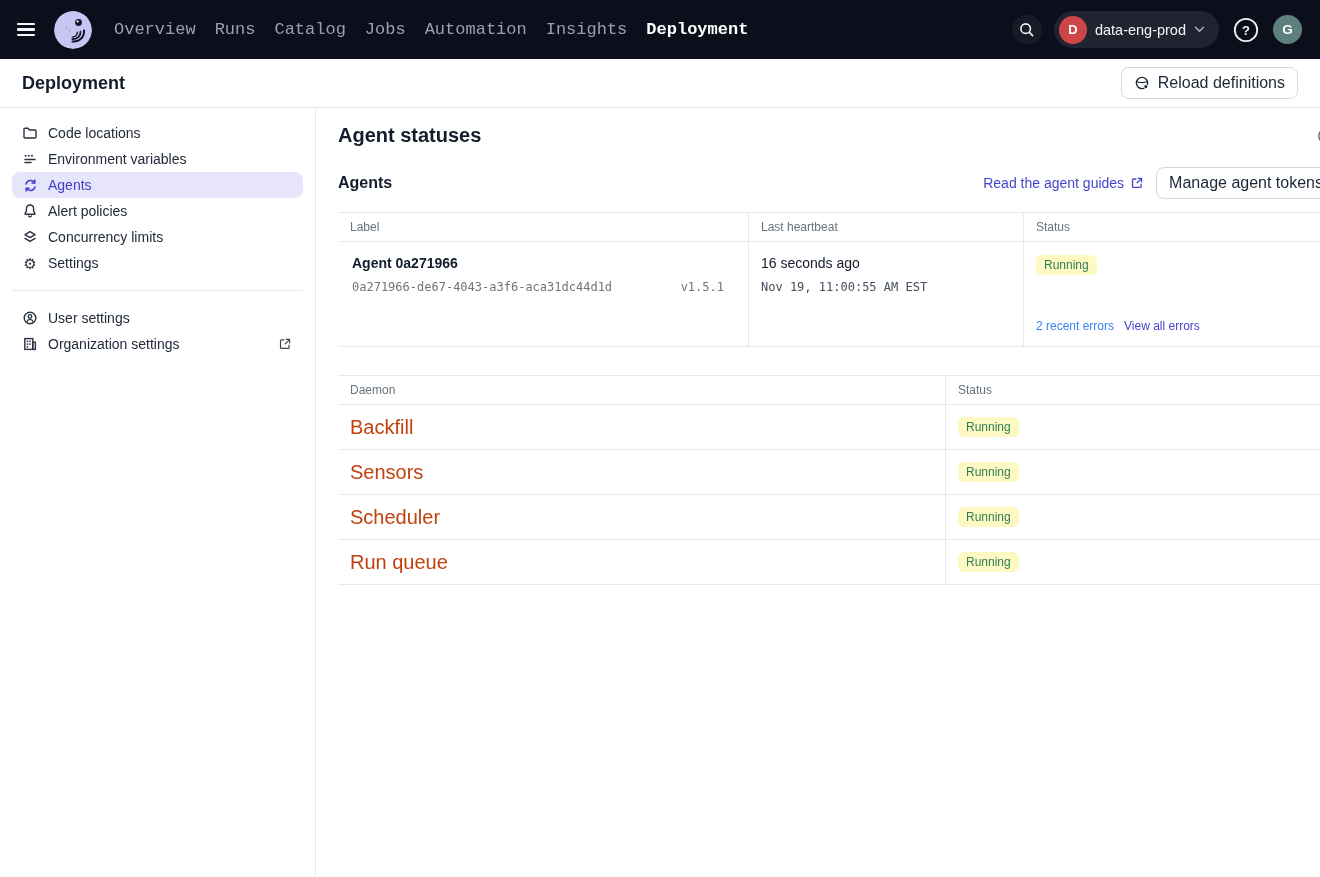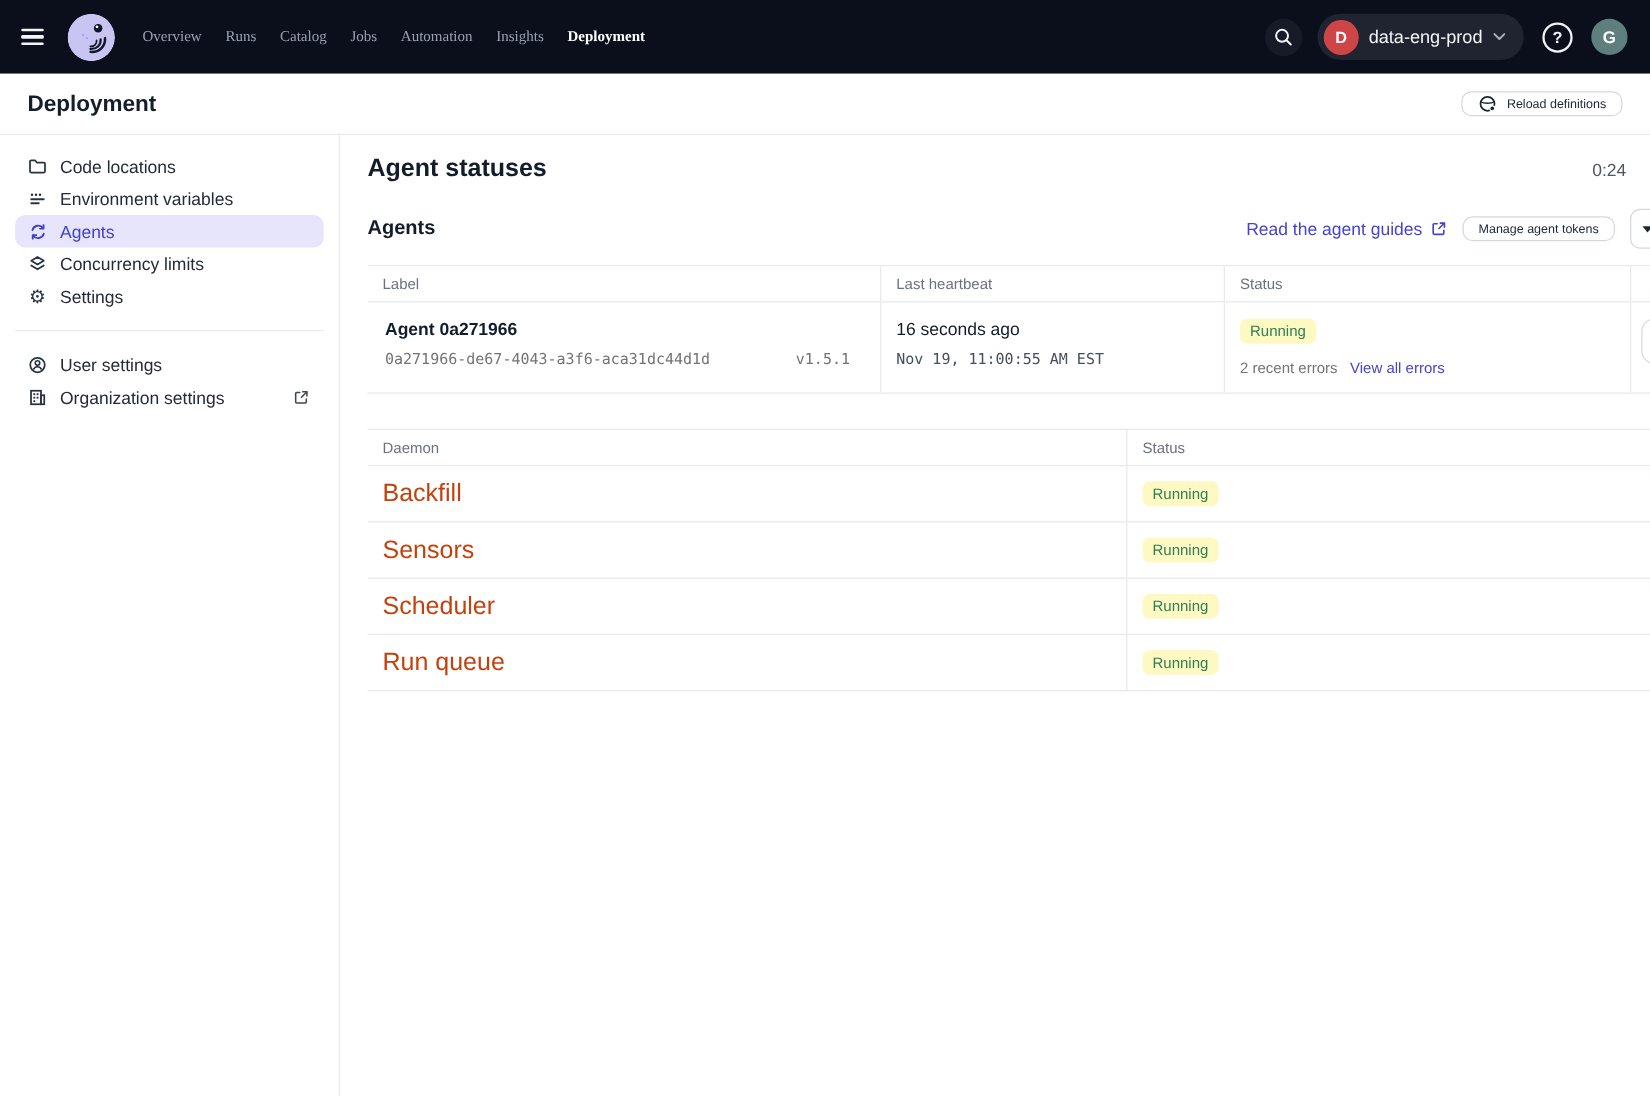--- a/index.html
+++ b/index.html
@@ -7,47 +7,47 @@
     font-family:"Liberation Sans", sans-serif; color:#17212E; }
   .mono { font-family:"DejaVu Sans Mono", monospace; }
 
   
   .topbar { height:59px; background:#0B0F1C; display:flex; align-items:center; padding:0 18px 0 14px; }
   .hamburger { width:30px; height:30px; background:none; border:none; display:flex; flex-direction:column;
     justify-content:center; gap:3.5px; cursor:pointer; }
   .hamburger span { display:block; width:18px; height:2.2px; background:#F5F6F8; border-radius:1px; margin-left:3px; }
   .logo-wrap { width:38px; height:38px; margin-left:10px; border-radius:50%; overflow:hidden; flex:none; }
   .nav-links { display:flex; align-items:center; gap:19px; margin-left:22px; }
-  .nav-link { background:none; border:none; font-family:Liberation Serif, serif; font-size:12px; font-weight:500;
+  .nav-link { background:none; border:none; font-family:Liberation Mono, monospace; font-size:17px; font-weight:500;
     color:#99A1B1; cursor:pointer; padding:4px 0; }
   .nav-link.active { color:#FFFFFF; font-weight:700; }
   .topbar-spacer { flex:1; }
   .iconbtn { background:rgba(255,255,255,0.05); border:none; width:30px; height:30px; border-radius:50%;
     display:flex; align-items:center; justify-content:center; cursor:pointer; color:#F2F4F7; }
   .switcher { display:flex; align-items:center; gap:8px; background:#1F2430; border:none; border-radius:19px;
     height:37px; padding:4px 14px 4px 5px; margin:0 12px 0 12px; cursor:pointer; }
   .switcher-initial { width:28px; height:28px; border-radius:50%; background:#CE4547; color:#fff;
     font-size:13px; font-weight:700; display:flex; align-items:center; justify-content:center; }
   .switcher-name { color:#F4F5F7; font-size:14.5px; }
   .help-btn { background:none; border:none; width:30px; height:30px; display:flex; align-items:center;
     justify-content:center; cursor:pointer; color:#F2F4F7; margin-right:12px; }
   .avatar { width:29px; height:29px; border-radius:50%; background:#5E7F7E; color:#fff; font-size:13.5px;
     font-weight:600; display:flex; align-items:center; justify-content:center; border:none; cursor:pointer; }
 
   
   .page-header { height:49px; display:flex; align-items:center; justify-content:space-between;
     padding:0 22px; border-bottom:1px solid #E8E9EE; background:#fff; }
   .page-title { font-size:18px; font-weight:600; color:#131D2C; }
   .btn { display:inline-flex; align-items:center; gap:8px; background:#fff; border:1px solid #D3D7DF;
-    border-radius:8px; height:20px; padding:0 12px; font-family:inherit; font-size:10px; color:#1B2736;
+    border-radius:8px; height:32px; padding:0 12px; font-family:inherit; font-size:16px; color:#1B2736;
     cursor:pointer; }
 
   
   .body { display:flex; height:769px; }
-  .sidebar { width:272px; flex:none; border-right:1px solid #E8E9EE; padding-top:12px; }
+  .sidebar { width:316px; flex:none; border-right:1px solid #E8E9EE; padding-top:12px; }
   .side-item { display:flex; align-items:center; gap:10px; height:26px; margin:0 12px; padding:0 10px;
     border-radius:8px; font-size:14px; color:#222B3A; cursor:pointer; }
   .side-item .sicon { width:16px; height:16px; flex:none; display:flex; align-items:center; justify-content:center; color:#2A3343; }
   .side-item.selected { background:#E7E5FC; color:#4240C8; font-weight:500; }
   .side-item.selected .sicon { color:#4240C8; }
   .side-item .grow { flex:1; }
   .side-divider { border:none; border-top:1px solid #E8E9EE; margin:14px 12px; }
   .gear-glyph { font-size:15px; line-height:1; color:#2A3343; }
 
   .main { flex:1; padding-left:22px; }
@@ -76,21 +76,21 @@
   .td { padding:13px 12px; }
   .vline { border-left:1px solid #E8E9EE; }
   .agent-name { font-size:14px; font-weight:700; color:#121C2B; }
   .agent-meta { display:flex; justify-content:space-between; align-items:baseline; margin-top:9px; }
   .meta-mono { font-size:12px; color:#737373; }
   .hb-rel { font-size:14px; color:#121C2B; }
   .hb-abs { font-size:12px; color:#454F5D; margin-top:9px; }
   .badge { display:inline-block; background:#fef9c3; color:#2E7E55; font-size:12px; border-radius:6px;
     padding:3px 8px; }
   .errors-line { display:flex; align-items:baseline; gap:10px; margin-top:12px; font-size:12px; }
-  .errors-count { color:#737373; }
+  .errors-count { color:#3b82f6;margin-top:32px; }
   .link-sm { color:#4543CE; font-size:12px; background:none; border:none; font-family:inherit; cursor:pointer; }
   .expander-cell { display:flex; align-items:flex-start; justify-content:center; padding-top:13px; }
   .expander { width:36px; height:36px; border:1px solid #D6DAE1; border-radius:10px; background:#fff;
     display:flex; align-items:center; justify-content:center; cursor:pointer; color:#1B2736; }
   .daemon-row { height:45px; align-items:center; }
   .daemon-name { font-size:20px; color:#c2410c; padding:0 12px; display:flex; align-items:center; }
   .daemon-status { padding:0 12px; display:flex; align-items:center; }
   .cloud-title { margin-top:30px; }
 </style>
 </head>
@@ -184,20 +184,29 @@
     <div class="side-item selected">
       <span class="sicon">
         <svg width="15" height="15" viewBox="0 0 16 16">
           <path d="M3.2 6.4a5.1 5.1 0 0 1 9.1-1.5" fill="none" stroke="currentColor" stroke-width="1.6" stroke-linecap="round"></path>
           <polyline points="12.6,2.2 12.6,5.2 9.6,5.2" fill="none" stroke="currentColor" stroke-width="1.6" stroke-linecap="round" stroke-linejoin="round"></polyline>
           <path d="M12.8 9.6a5.1 5.1 0 0 1-9.1 1.5" fill="none" stroke="currentColor" stroke-width="1.6" stroke-linecap="round"></path>
           <polyline points="3.4,13.8 3.4,10.8 6.4,10.8" fill="none" stroke="currentColor" stroke-width="1.6" stroke-linecap="round" stroke-linejoin="round"></polyline>
         </svg>
       </span>
       <span>Agents</span>
+    </div>
+    <div class="side-item">
+      <span class="sicon">
+        <svg width="16" height="16" viewBox="0 0 16 16">
+          <path d="M8 2c-2.2 0-3.6 1.6-3.6 3.8v2.4L3.1 10.4v.8h9.8v-.8L11.6 8.2V5.8C11.6 3.6 10.2 2 8 2z" fill="none" stroke="currentColor" stroke-width="1.4" stroke-linejoin="round"></path>
+          <path d="M6.7 13a1.4 1.4 0 0 0 2.6 0" fill="none" stroke="currentColor" stroke-width="1.4" stroke-linecap="round"></path>
+        </svg>
+      </span>
+      <span>Alert policies</span>
     </div>
     <div class="side-item">
       <span class="sicon">
         <svg width="16" height="16" viewBox="0 0 16 16">
           <path d="M8 2.6L13 5.6 8 8.6 3 5.6z" fill="none" stroke="currentColor" stroke-width="1.4" stroke-linejoin="round"></path>
           <path d="M3 9.4l5 3 5-3" fill="none" stroke="currentColor" stroke-width="1.4" stroke-linejoin="round" stroke-linecap="round"></path>
         </svg>
       </span>
       <span>Concurrency limits</span>
     </div>

